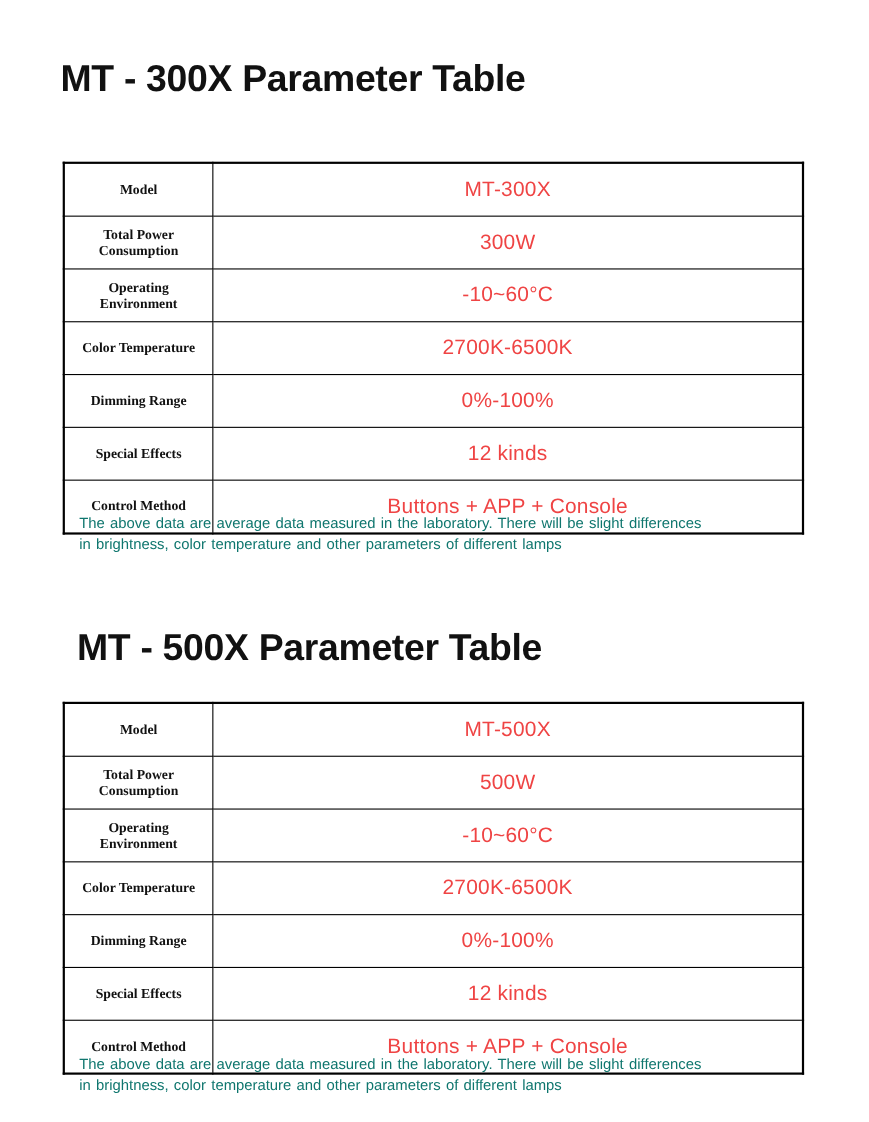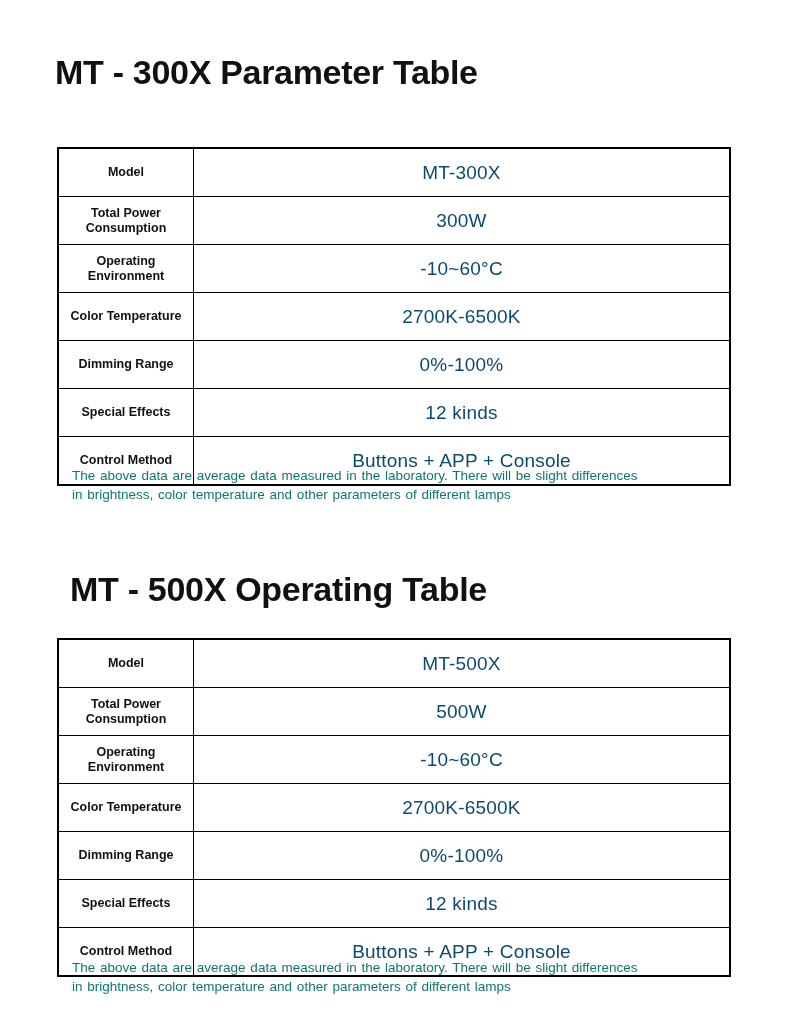--- a/index.html
+++ b/index.html
@@ -48,26 +48,27 @@
     vertical-align: middle;
     padding: 2px 8px;
     overflow: hidden;
   }
   .param-table td.cell-label {
     width: 118px;
     font-size: 12.5px;
     font-weight: 700;
     line-height: 1.2;
     color: #111111;
+    font-family: Liberation Serif, serif;
   }
   .param-table td.cell-value {
     font-size: 19px;
     font-weight: 500;
     letter-spacing: 0.2px;
-    color: #0c4a6e;
+    color: #ef4444;
   }
 
   .note {
     position: absolute;
     margin: 0;
     width: 680px;
     font-size: 13.5px;
     line-height: 19px;
     word-spacing: 1px;
     color: #0f766e;
@@ -113,21 +114,21 @@
         <td class="cell-value">Buttons + APP + Console</td>
       </tr>
     </tbody>
   </table>
 
   <p class="note note-1">
     <span>The above data are average data measured in the laboratory. There will be slight differences</span><br>
     <span>in brightness, color temperature and other parameters of different lamps</span>
   </p>
 
-  <h1 class="title title-2">MT - 500X Operating Table</h1>
+  <h1 class="title title-2">MT - 500X Parameter Table</h1>
 
   <table class="param-table table-2">
     <tbody>
       <tr>
         <td class="cell-label">Model</td>
         <td class="cell-value">MT-500X</td>
       </tr>
       <tr>
         <td class="cell-label">Total Power Consumption</td>
         <td class="cell-value">500W</td>

